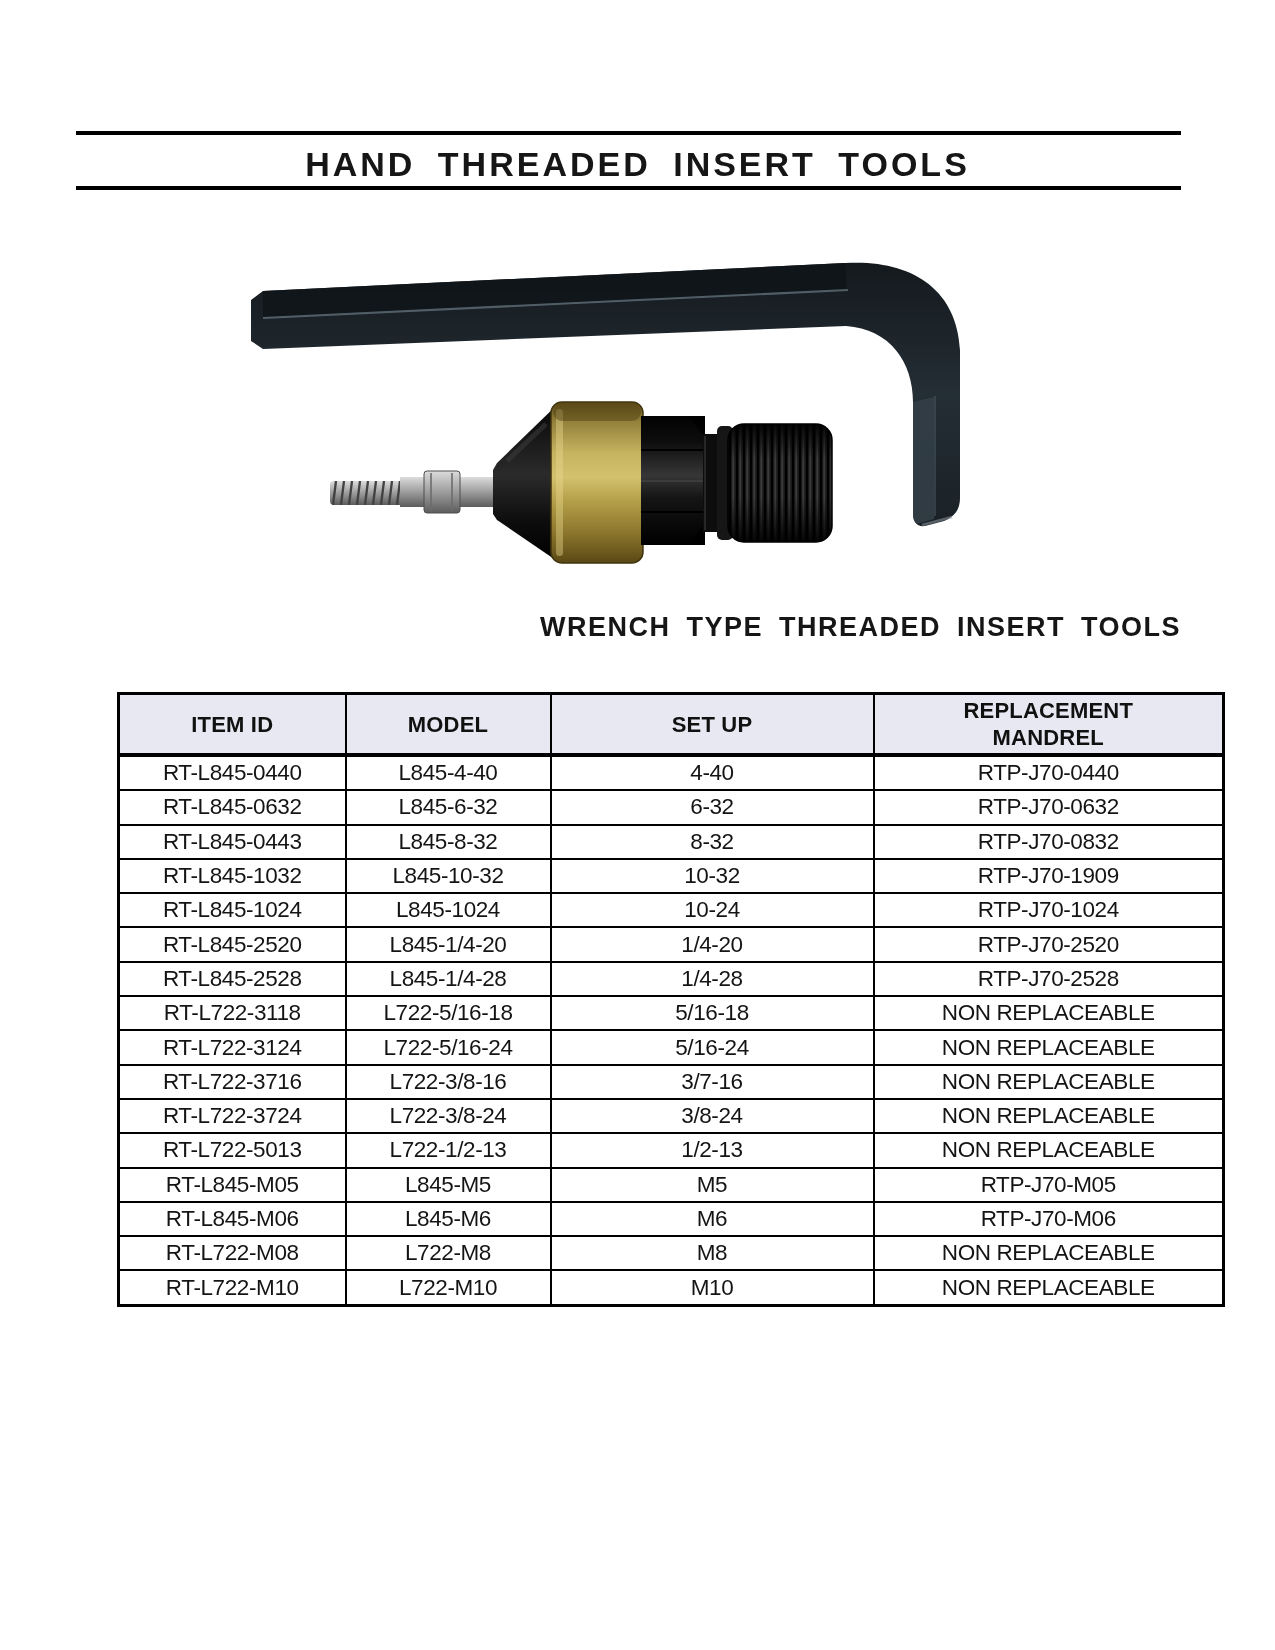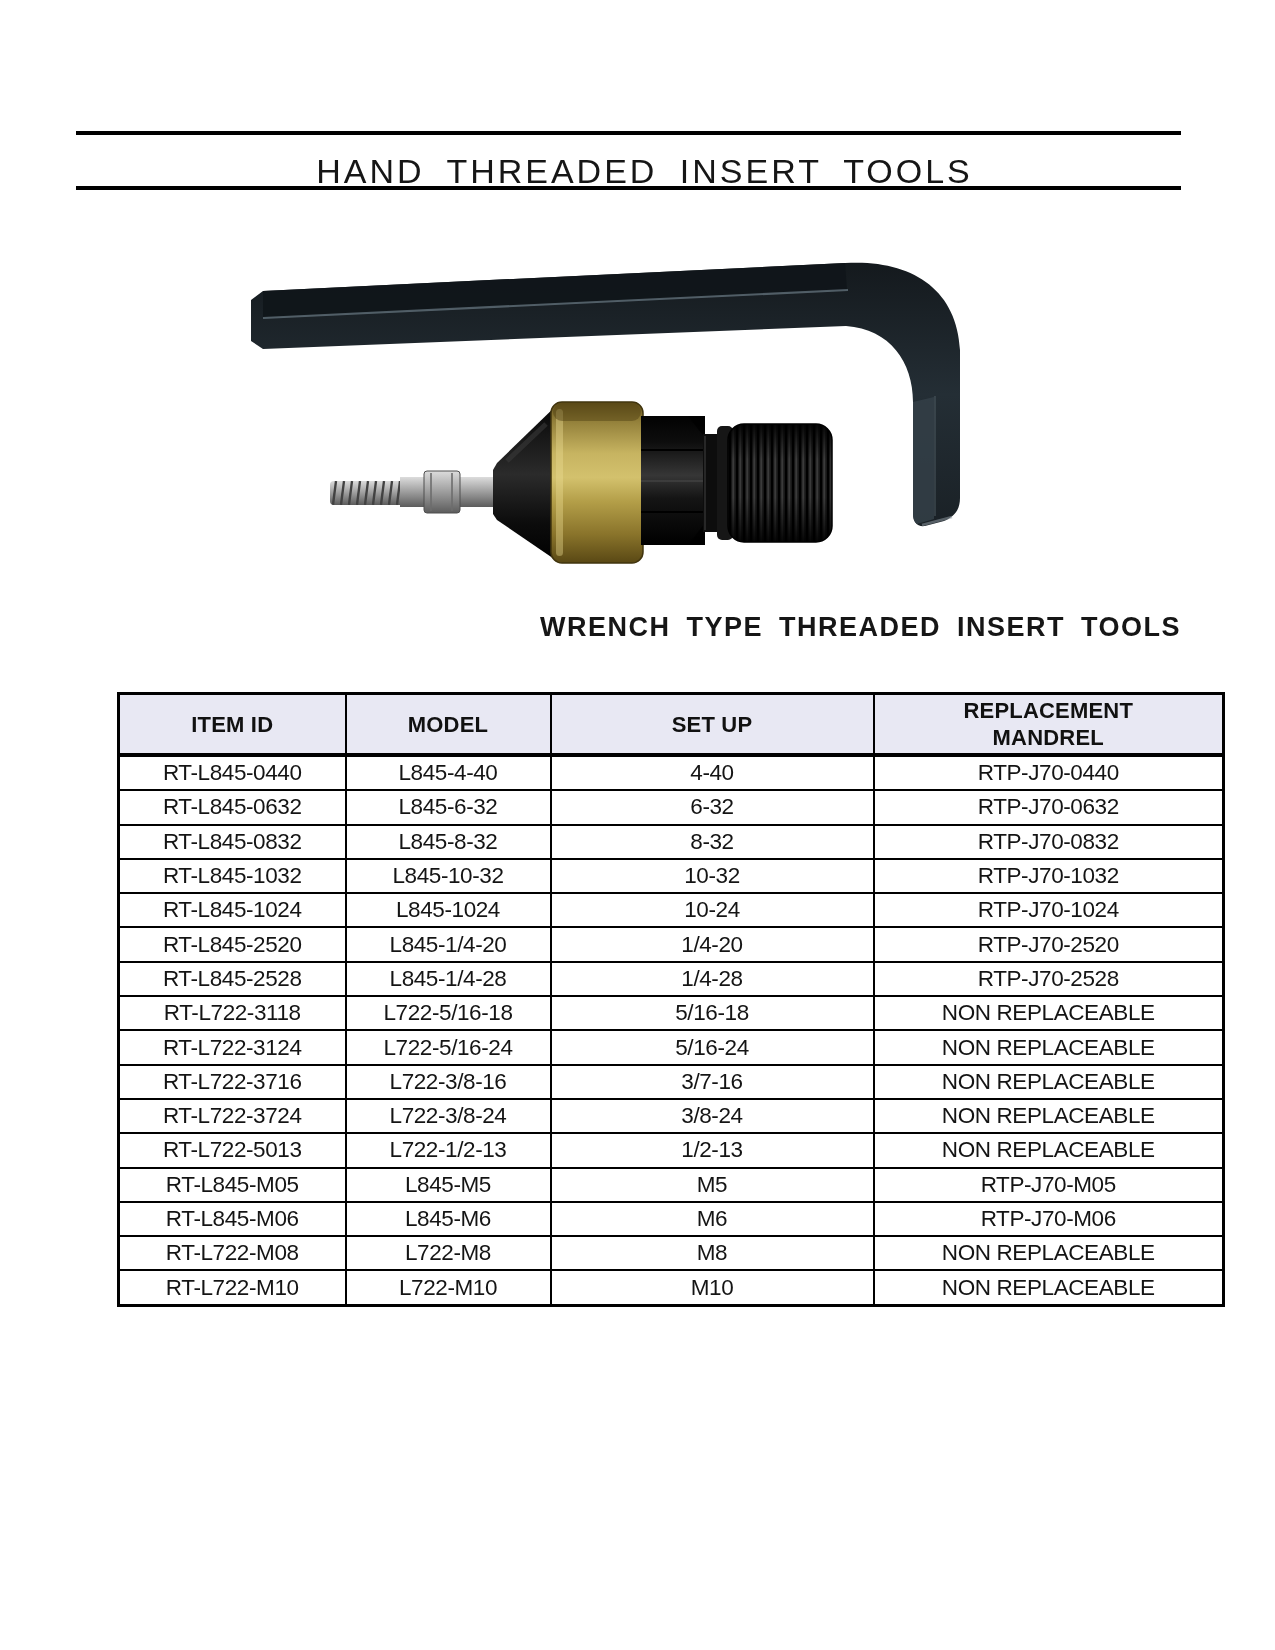--- a/index.html
+++ b/index.html
@@ -17,22 +17,22 @@
     overflow:hidden;
   }
   .rule{
     position:absolute;left:76px;width:1105px;height:4px;
     background:var(--border-c);
   }
   .rule1{top:131px;}
   .rule2{top:186px;}
   .title{
     position:absolute;left:76px;top:136px;width:1105px;
-    margin:16px;text-align:center;
-    font-size:34px;font-weight:400;
+    margin:9px;text-align:center;
+    font-size:34px;font-weight:700;
     letter-spacing:3px;word-spacing:10px;
     color:#161616;
   }
   .photo{
     position:absolute;left:230px;top:238px;
     width:755px;height:335px;
   }
   .subtitle{
     position:absolute;left:76px;top:612px;width:1105px;
     margin:0;text-align:right;
@@ -199,30 +199,30 @@
           <td>4-40</td>
           <td>RTP-J70-0440</td>
         </tr>
         <tr>
           <td>RT-L845-0632</td>
           <td>L845-6-32</td>
           <td>6-32</td>
           <td>RTP-J70-0632</td>
         </tr>
         <tr>
-          <td>RT-L845-0832</td>
+          <td>RT-L845-0443</td>
           <td>L845-8-32</td>
           <td>8-32</td>
           <td>RTP-J70-0832</td>
         </tr>
         <tr>
           <td>RT-L845-1032</td>
           <td>L845-10-32</td>
           <td>10-32</td>
-          <td>RTP-J70-1032</td>
+          <td>RTP-J70-1909</td>
         </tr>
         <tr>
           <td>RT-L845-1024</td>
           <td>L845-1024</td>
           <td>10-24</td>
           <td>RTP-J70-1024</td>
         </tr>
         <tr>
           <td>RT-L845-2520</td>
           <td>L845-1/4-20</td>

